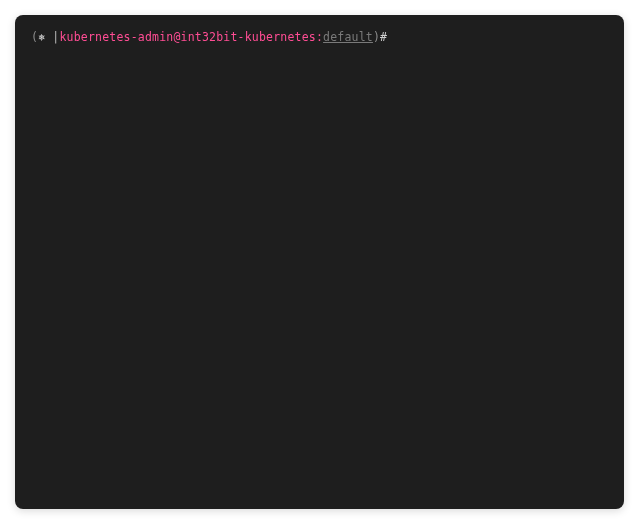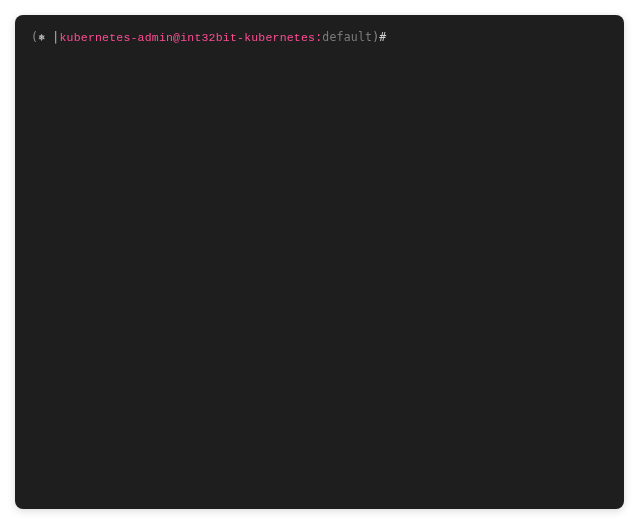--- a/index.html
+++ b/index.html
@@ -34,27 +34,27 @@
       color: #8c8c8c;
     }
     .k8s-icon {
       color: #d8d8d8;
     }
     .pipe {
       color: #b8b8b8;
     }
     .context {
       color: #ff4d94;
-      font-family: Liberation Mono, monospace;
     }
     .colon {
       color: #ff4d94;
     }
     .namespace {
       color: #7a7a7a;
+      text-decoration: underline;
     }
     .prompt-char {
       color: #cfcfcf;
     }
     .input-area {
       display: inline;
       color: #cfcfcf;
       outline: none;
       border: none;
       background: transparent;

